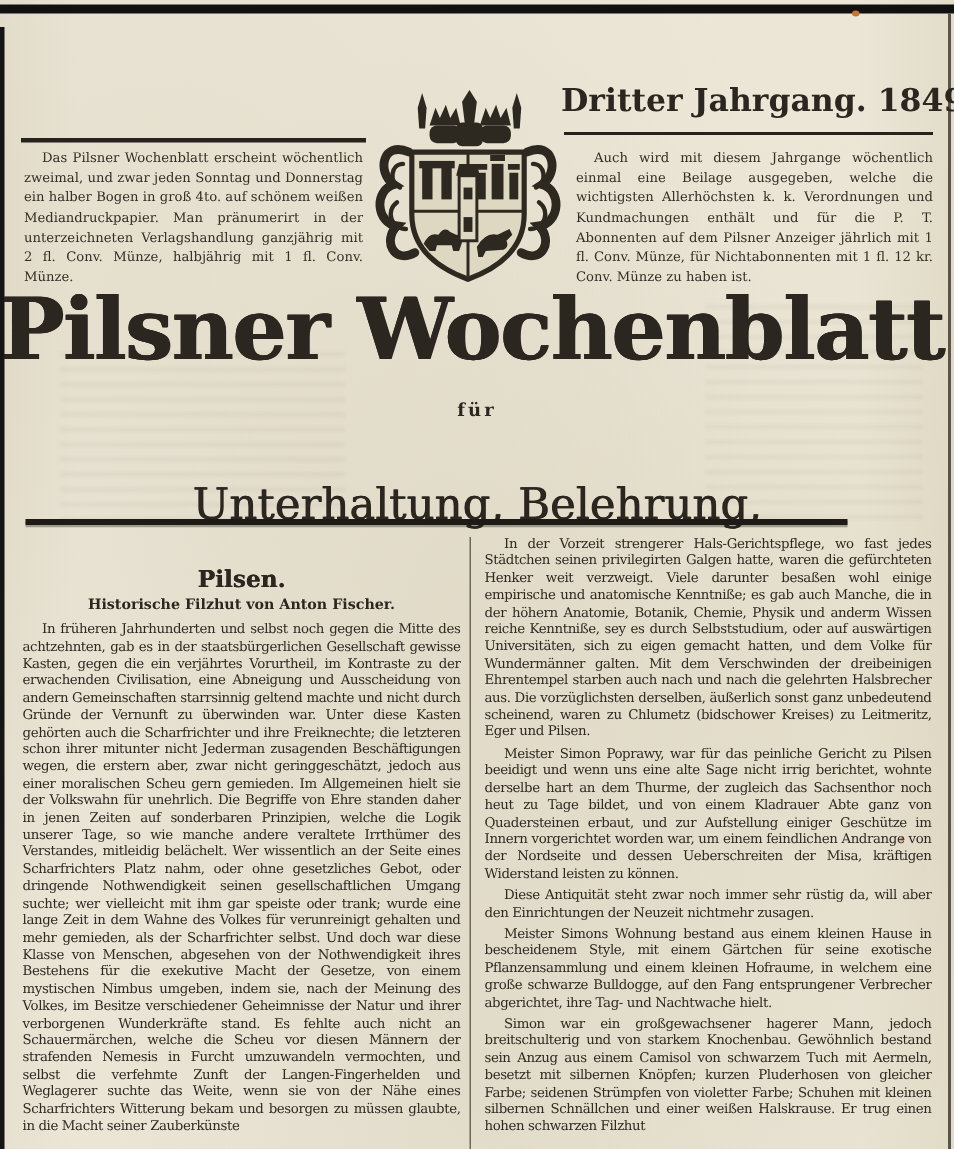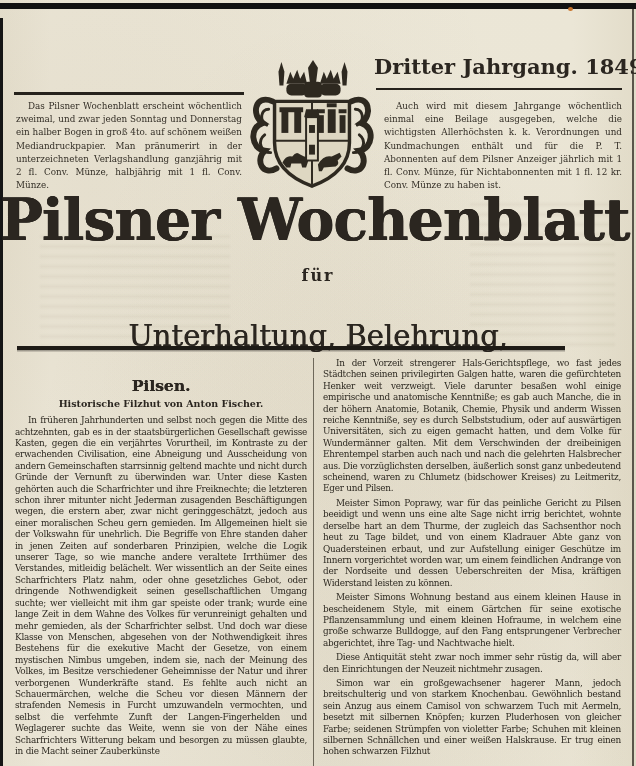--- a/index.html
+++ b/index.html
@@ -43,21 +43,21 @@
   .notice-left{left:16px;top:100px;width:226px;}
   .notice-right{left:384px;top:100px;width:238px;}
 
   .coa{position:absolute;left:243px;top:56px;width:138px;height:142px;}
   .coa svg{width:100%;height:100%;}
 
   
   .mast-title{position:absolute;left:0;top:186px;width:636px;text-align:left;
     font-weight:bold;font-size:57px;letter-spacing:-1px;white-space:nowrap;
     text-shadow:.6px 0 0 currentColor, 0 .4px 0 currentColor;}
-  .mast-fuer{position:absolute;left:0;top:266px;width:636px;text-align:center;font-weight:bold;font-size:16px;letter-spacing:2px;}
+  .mast-fuer{position:absolute;left:0;top:266px;width:636px;text-align:center;font-weight:bold;font-size:12px;letter-spacing:2px;}
   .mast-sub1{position:absolute;left:0;top:282px;width:636px;text-align:center;font-weight:normal;font-size:29px;
     text-shadow:.5px 0 0 currentColor;margin-top:37px;}
   .mast-sub2{position:absolute;left:0;top:320px;width:636px;text-align:center;font-weight:bold;font-size:19px;
     text-shadow:.3px 0 0 currentColor;}
   .thick-rule{position:absolute;left:17px;top:346px;width:548px;height:4px;background:#1e1b16;
     box-shadow:0 1.5px 0 rgba(30,27,22,.35);}
 
   
   .divider{position:absolute;left:313px;top:358px;width:1px;height:408px;background:#6e685a;}
   .col{position:absolute;top:358px;}
@@ -149,18 +149,18 @@
     <h2 class="art-title"><br><span>Pilsen.</span></h2>
     <div class="byline">Historische Filzhut von Anton Fischer.</div>
     <p class="body">In früheren Jahrhunderten und selbst noch gegen die Mitte des achtzehnten, gab es in der staatsbürgerlichen Gesellschaft gewisse Kasten, gegen die ein verjährtes Vorurtheil, im Kontraste zu der erwachenden Civilisation, eine Abneigung und Ausscheidung von andern Gemeinschaften starrsinnig geltend machte und nicht durch Gründe der Vernunft zu überwinden war. Unter diese Kasten gehörten auch die Scharfrichter und ihre Freiknechte; die letzteren schon ihrer mitunter nicht Jederman zusagenden Beschäftigungen wegen, die erstern aber, zwar nicht geringgeschätzt, jedoch aus einer moralischen Scheu gern gemieden. Im Allgemeinen hielt sie der Volkswahn für unehrlich. Die Begriffe von Ehre standen daher in jenen Zeiten auf sonderbaren Prinzipien, welche die Logik unserer Tage, so wie manche andere veraltete Irrthümer des Verstandes, mitleidig belächelt. Wer wissentlich an der Seite eines Scharfrichters Platz nahm, oder ohne gesetzliches Gebot, oder dringende Nothwendigkeit seinen gesellschaftlichen Umgang suchte; wer vielleicht mit ihm gar speiste oder trank; wurde eine lange Zeit in dem Wahne des Volkes für verunreinigt gehalten und mehr gemieden, als der Scharfrichter selbst. Und doch war diese Klasse von Menschen, abgesehen von der Nothwendigkeit ihres Bestehens für die exekutive Macht der Gesetze, von einem mystischen Nimbus umgeben, indem sie, nach der Meinung des Volkes, im Besitze verschiedener Geheimnisse der Natur und ihrer verborgenen Wunderkräfte stand. Es fehlte auch nicht an Schauermärchen, welche die Scheu vor diesen Männern der strafenden Nemesis in Furcht umzuwandeln vermochten, und selbst die verfehmte Zunft der Langen-Fingerhelden und Weglagerer suchte das Weite, wenn sie von der Nähe eines Scharfrichters Witterung bekam und besorgen zu müssen glaubte, in die Macht seiner Zauberkünste</p>
   </div>
 
   <div class="divider"></div>
 
   <div class="col col-right">
     <p class="body">In der Vorzeit strengerer Hals-Gerichtspflege, wo fast jedes Städtchen seinen privilegirten Galgen hatte, waren die gefürchteten Henker weit verzweigt. Viele darunter besaßen wohl einige empirische und anatomische Kenntniße; es gab auch Manche, die in der höhern Anatomie, Botanik, Chemie, Physik und anderm Wissen reiche Kenntniße, sey es durch Selbststudium, oder auf auswärtigen Universitäten, sich zu eigen gemacht hatten, und dem Volke für Wundermänner galten. Mit dem Verschwinden der dreibeinigen Ehrentempel starben auch nach und nach die gelehrten Halsbrecher aus. Die vorzüglichsten derselben, äußerlich sonst ganz unbedeutend scheinend, waren zu Chlumetz (bidschower Kreises) zu Leitmeritz, Eger und Pilsen.</p>
     <p class="body">Meister Simon Poprawy, war für das peinliche Gericht zu Pilsen beeidigt und wenn uns eine alte Sage nicht irrig berichtet, wohnte derselbe hart an dem Thurme, der zugleich das Sachsenthor noch heut zu Tage bildet, und von einem Kladrauer Abte ganz von Quadersteinen erbaut, und zur Aufstellung einiger Geschütze im Innern vorgerichtet worden war, um einem feindlichen Andrange von der Nordseite und dessen Ueberschreiten der Misa, kräftigen Widerstand leisten zu können.</p>
+    <p class="body">Diese Antiquität steht zwar noch immer sehr rüstig da, will aber den Einrichtungen der Neuzeit nichtmehr zusagen.</p>
     <p class="body">Meister Simons Wohnung bestand aus einem kleinen Hause in bescheidenem Style, mit einem Gärtchen für seine exotische Pflanzensammlung und einem kleinen Hofraume, in welchem eine große schwarze Bulldogge, auf den Fang entsprungener Verbrecher abgerichtet, ihre Tag- und Nachtwache hielt.</p>
-    <p class="body">Diese Antiquität steht zwar noch immer sehr rüstig da, will aber den Einrichtungen der Neuzeit nichtmehr zusagen.</p>
     <p class="body">Simon war ein großgewachsener hagerer Mann, jedoch breitschulterig und von starkem Knochenbau. Gewöhnlich bestand sein Anzug aus einem Camisol von schwarzem Tuch mit Aermeln, besetzt mit silbernen Knöpfen; kurzen Pluderhosen von gleicher Farbe; seidenen Strümpfen von violetter Farbe; Schuhen mit kleinen silbernen Schnällchen und einer weißen Halskrause. Er trug einen hohen schwarzen Filzhut</p>
   </div>
 
 </div>
 
 </body></html>

